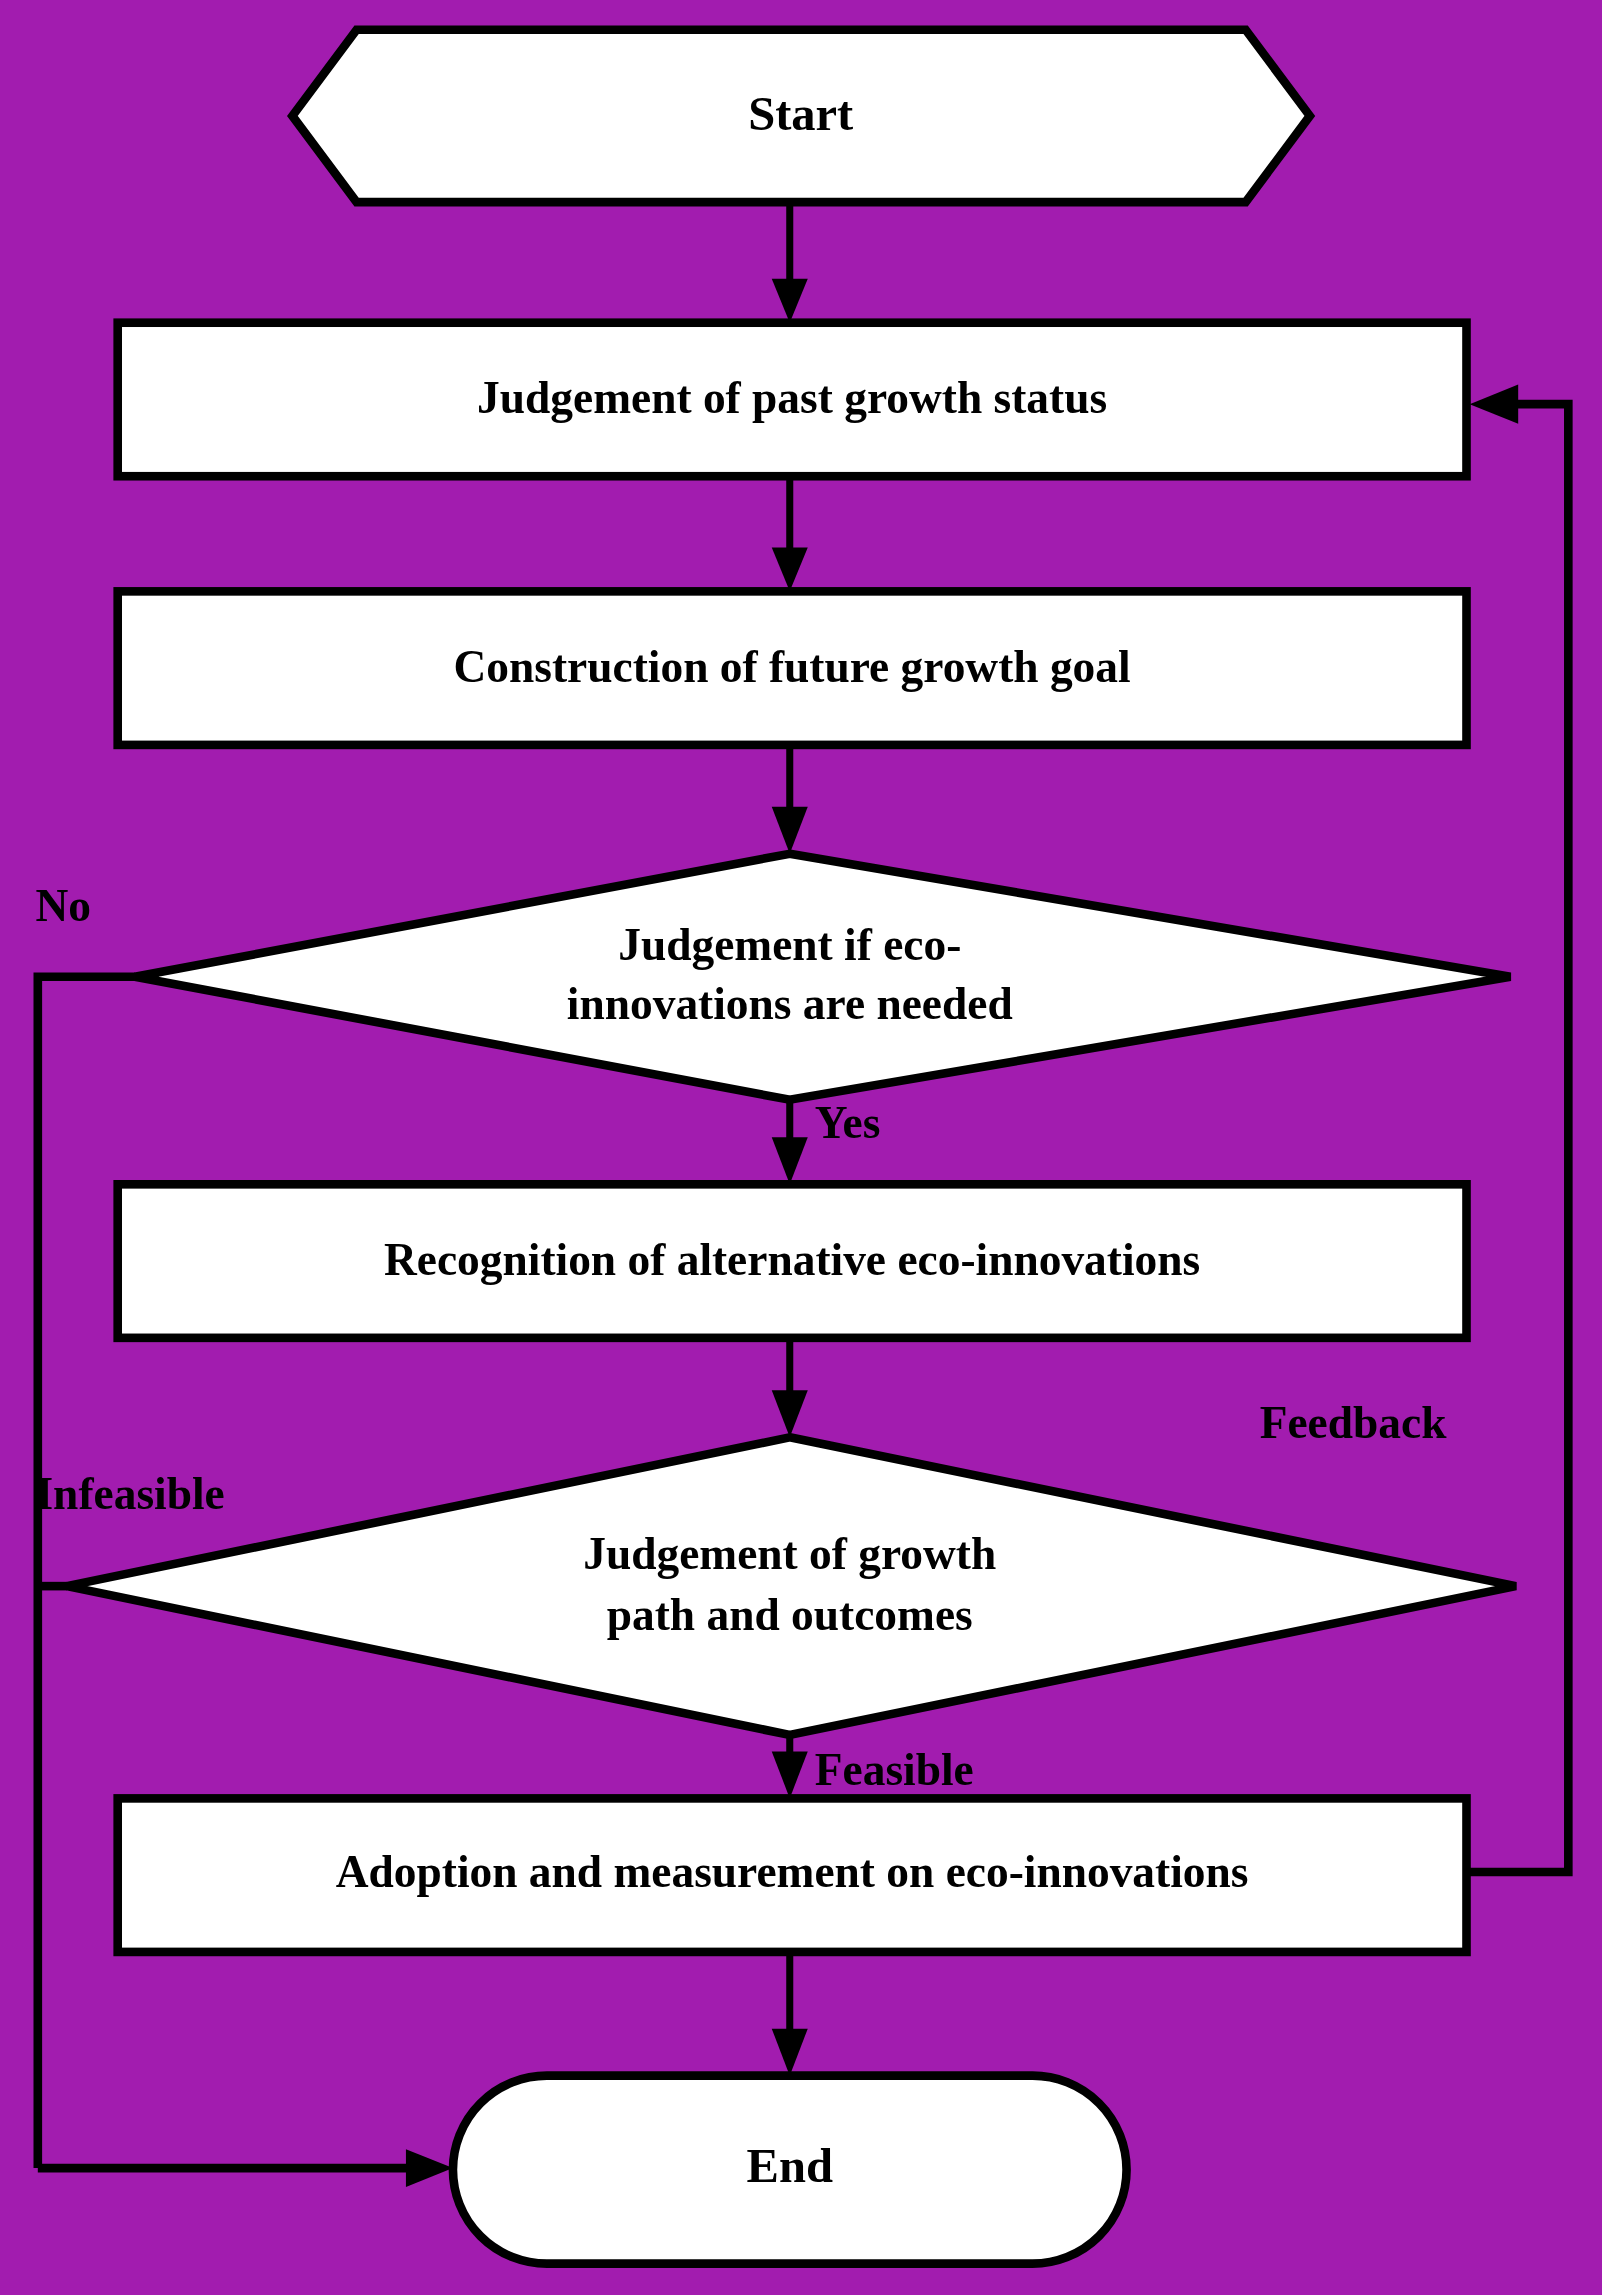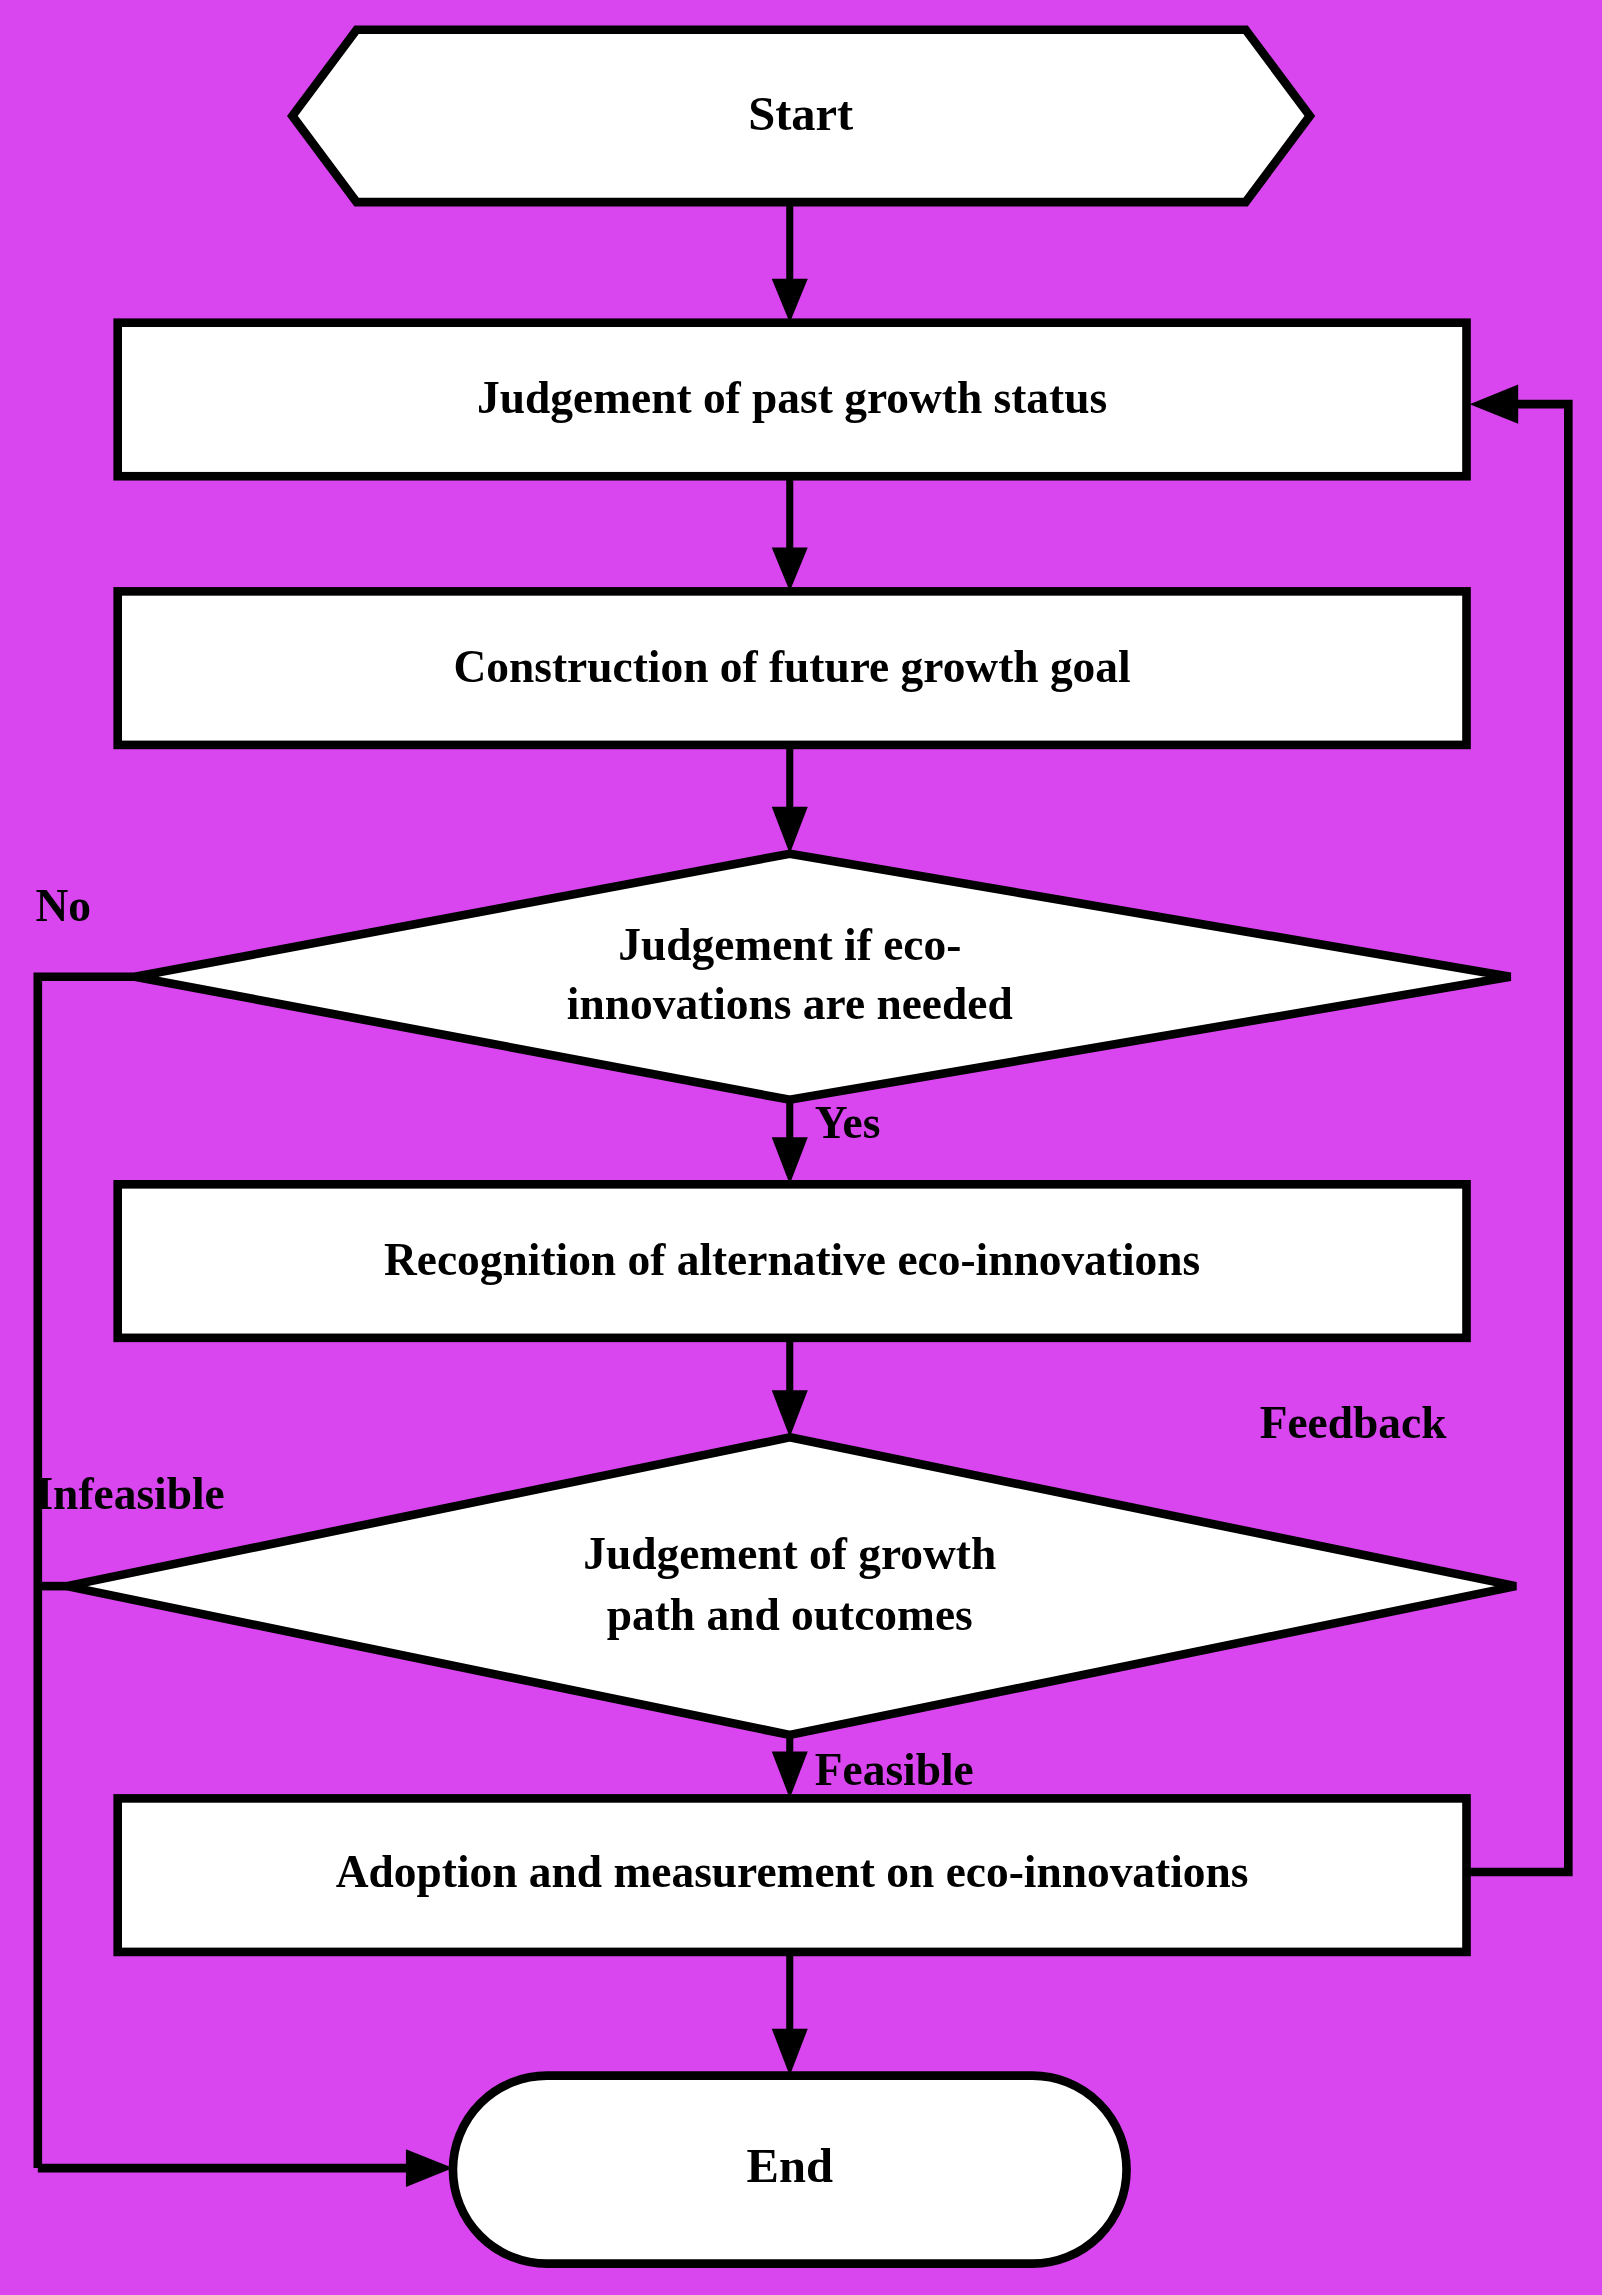--- a/index.html
+++ b/index.html
@@ -8,21 +8,21 @@
     padding: 0;
     background: #ffffff;
   }
   body {
     font-family: "Liberation Serif", "DejaVu Serif", serif;
   }
   #flow-root {
     position: relative;
     width: 1603px;
     height: 2295px;
-    background: #d946ef;
+    background: #a21caf;
     overflow: hidden;
   }
   svg#flow-svg {
     display: block;
     width: 1603px;
     height: 2295px;
   }
   .shape-outline {
     fill: #ffffff;
     stroke: #000000;

